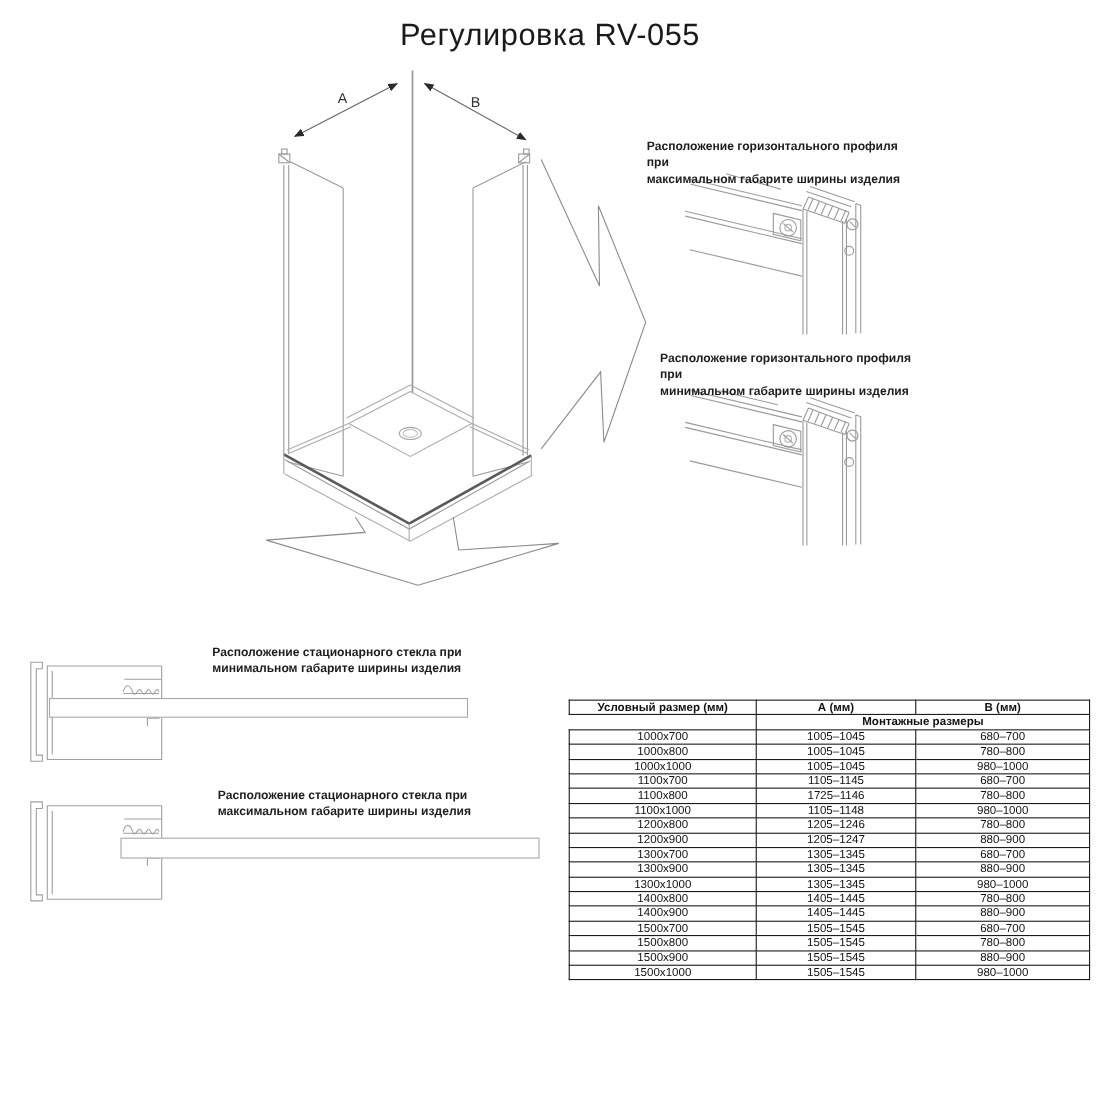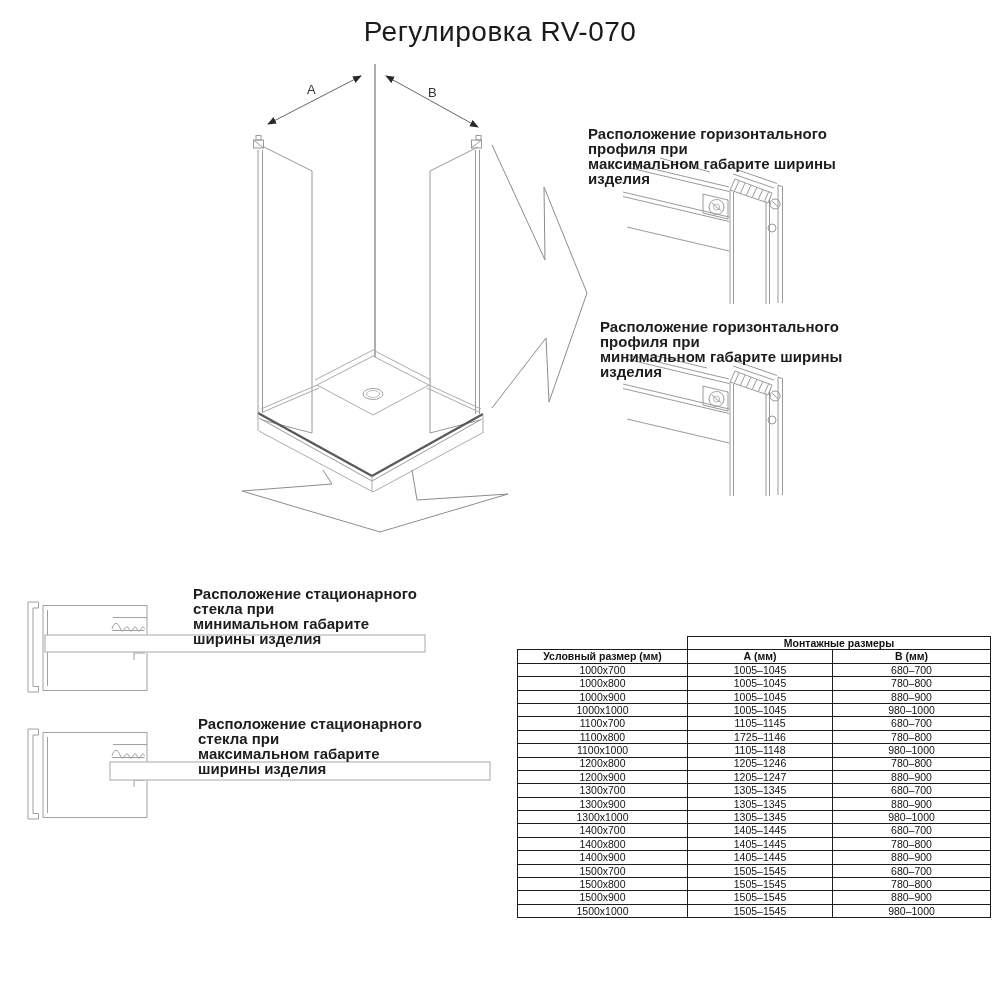--- a/index.html
+++ b/index.html
@@ -1,40 +1,40 @@
 <!DOCTYPE html>
 <html><head>
 <meta charset="utf-8">
 <style>
   html,body{margin:0;padding:0;background:#fff;}
   #page{position:relative;width:1000px;height:1000px;background:#fff;overflow:hidden;
         font-family:"Liberation Sans", sans-serif;color:#1d1d1d;}
   #art{position:absolute;left:0;top:0;}
   .title{position:absolute;left:0;top:16px;width:1000px;text-align:center;
          font-size:28px;font-weight:400;color:#1a1a1a;letter-spacing:.5px;}
-  .caption{position:absolute;font-size:15px;font-weight:700;line-height:15px;
+  .caption{position:absolute;font-size:11px;font-weight:700;line-height:15px;
            color:#1d1d1d;white-space:pre-line;}
   #cap-profile-max{left:588px;top:126px;width:250px;}
   #cap-profile-min{left:600px;top:319px;width:250px;}
   #cap-glass-min{left:193px;top:586px;width:240px;}
   #cap-glass-max{left:198px;top:716px;width:240px;}
   .size-table{position:absolute;left:517px;top:636px;border-collapse:collapse;
               font-size:10.5px;line-height:1;color:#111;table-layout:fixed;}
   .size-table th,.size-table td{border:1px solid #1c1c1c;text-align:center;
               padding:0;height:12.4px;font-weight:400;overflow:hidden;}
   .size-table thead th{font-weight:700;}
   .size-table th.corner{border:none;}
   .svg-stroke{stroke:#9a9a9a;fill:none;stroke-width:1;}
 </style>
 </head>
 <body>
 
 <div id="page">
 
-  <div class="title">Регулировка RV-070</div>
+  <div class="title">Регулировка RV-055</div>
 
   <svg id="art" width="1000" height="1000" viewBox="0 0 1000 1000">
     <defs>
       <marker id="arrow" viewBox="0 0 10 8" refX="9" refY="4" markerWidth="9" markerHeight="8" orient="auto-start-reverse">
           <path d="M0,0 L10,4 L0,8 Z" fill="#2a2a2a"></path>
         </marker>
 
       <g id="railDetail" class="svg-stroke">
         <path d="M628,163 L729,187 M628,167.5 L729,191.5 M623,192 L729,217 M623,196.5 L729,221.5 M627,227 L729,251"></path>
         <path d="M703,194 L728,200 L728,219 L703,213 Z"></path>
@@ -138,46 +138,41 @@
 максимальном габарите ширины изделия</div>
 
   <table class="size-table">
     <colgroup>
         <col style="width:170px">
         <col style="width:145px">
         <col style="width:158px">
       </colgroup>
     <thead>
       <tr>
-        <th class="corner"></th>
-        <th colspan="2">Монтажные размеры</th>
-      </tr>
-      <tr>
         <th>Условный размер (мм)</th>
         <th>А (мм)</th>
         <th>В (мм)</th>
       </tr>
+      <tr>
+        <th class="corner"></th>
+        <th colspan="2">Монтажные размеры</th>
+      </tr>
     </thead>
     <tbody>
         <tr>
           <td>1000x700</td>
           <td>1005–1045</td>
           <td>680–700</td>
         </tr>
         <tr>
           <td>1000x800</td>
           <td>1005–1045</td>
           <td>780–800</td>
         </tr>
         <tr>
-          <td>1000x900</td>
-          <td>1005–1045</td>
-          <td>880–900</td>
-        </tr>
-        <tr>
           <td>1000x1000</td>
           <td>1005–1045</td>
           <td>980–1000</td>
         </tr>
         <tr>
           <td>1100x700</td>
           <td>1105–1145</td>
           <td>680–700</td>
         </tr>
         <tr>
@@ -209,25 +204,20 @@
           <td>1300x900</td>
           <td>1305–1345</td>
           <td>880–900</td>
         </tr>
         <tr>
           <td>1300x1000</td>
           <td>1305–1345</td>
           <td>980–1000</td>
         </tr>
         <tr>
-          <td>1400x700</td>
-          <td>1405–1445</td>
-          <td>680–700</td>
-        </tr>
-        <tr>
           <td>1400x800</td>
           <td>1405–1445</td>
           <td>780–800</td>
         </tr>
         <tr>
           <td>1400x900</td>
           <td>1405–1445</td>
           <td>880–900</td>
         </tr>
         <tr>

